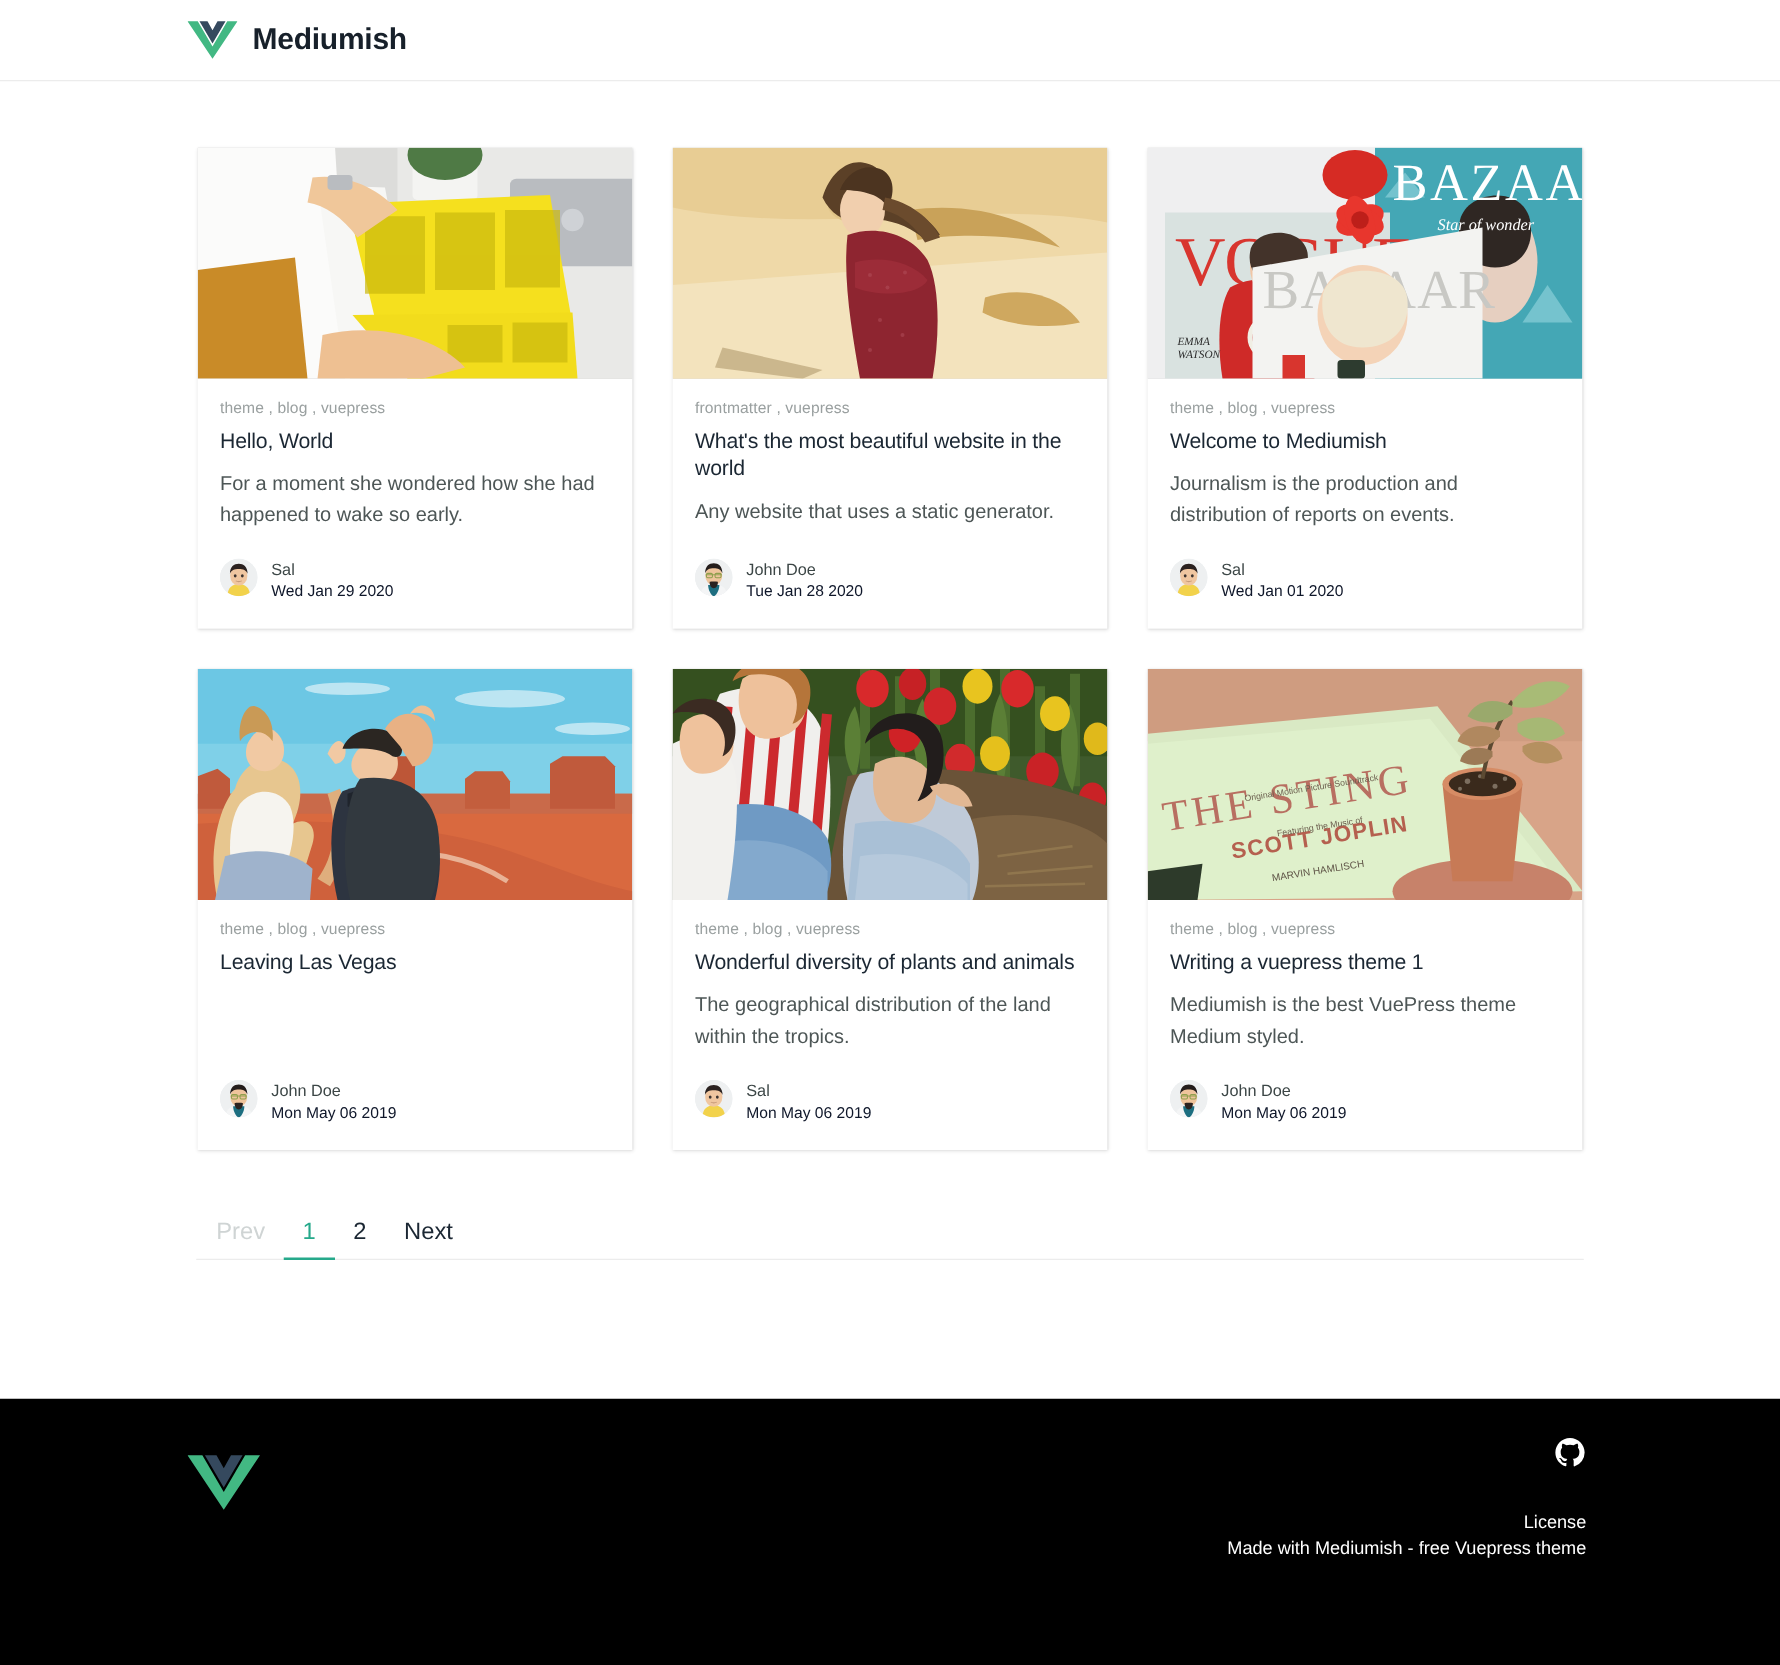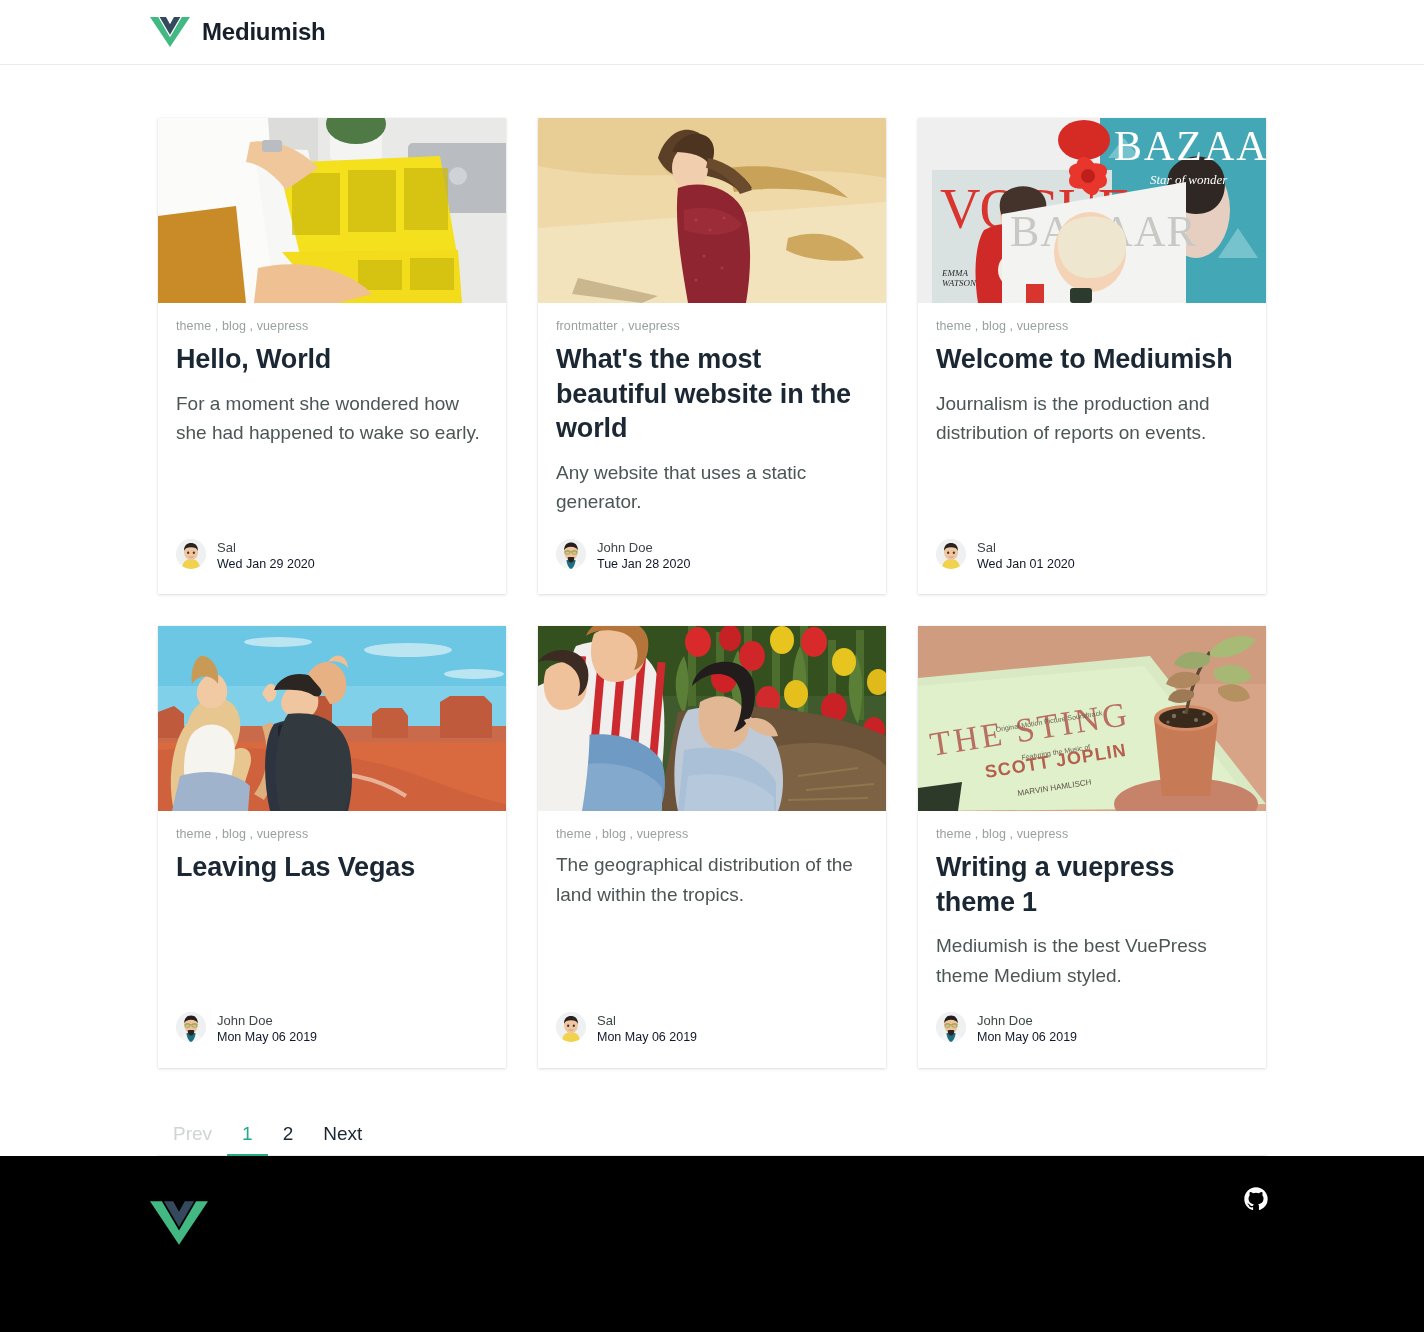--- a/index.html
+++ b/index.html
@@ -108,29 +108,29 @@
   }
   .card-thumb svg { display:block; width:100%; height:100%; }
   .card-body { padding: 16px 18px 0 18px; flex: 1 1 auto; }
   .card-tags {
     font-size: 12.5px;
     color: #9aa0a0;
     margin-bottom: 9px;
     letter-spacing: 0.1px;
   }
   .card-title {
-    font-size: 27px;
-    font-weight: bold;
+    font-size: 17px;
+    font-weight: normal;
     line-height: 1.28;
     color: #1b2733;
     margin-bottom: 12px;
     letter-spacing: -0.15px;
   }
   .card-excerpt {
-    font-size: 19px;
+    font-size: 16px;
     line-height: 1.55;
     color: #4d5656;
   }
   .card-foot {
     display: flex;
     align-items: flex-start;
     gap: 11px;
     padding: 22px 18px 22px 18px;
   }
   .avatar {
@@ -501,20 +501,21 @@
           <path d="M34 140 C72 132 110 142 124 162 L124 185 L28 185 Z" fill="#83a9cd"></path>
           <path d="M56 8 C76 -6 102 2 106 22 C110 42 96 56 76 56 C56 56 48 30 56 8 Z" fill="#eec19b"></path>
           <path d="M48 10 C56 -14 106 -12 110 14 C112 30 104 42 96 44 C104 26 98 10 82 6 C66 2 54 6 48 10 Z" fill="#b5753a"></path>
           <path d="M0 60 C22 48 44 58 50 82 C54 102 50 150 44 185 L0 185 Z" fill="#f2f1ee"></path>
           <path d="M8 44 C22 30 44 36 48 54 C52 72 40 84 24 84 C8 84 2 62 8 44 Z" fill="#efc29c"></path>
           <path d="M0 36 C12 18 46 20 50 44 C52 58 46 68 40 70 C46 54 38 40 24 36 C14 34 4 34 0 36 Z" fill="#3b2b22"></path>
         </svg>
       </div>
       <div class="card-body">
         <div class="card-tags">theme , blog , vuepress</div>
+        <h2 class="card-title">Wonderful diversity of plants and animals</h2>
         <p class="card-excerpt">The geographical distribution of the land within the tropics.</p>
       </div>
       <div class="card-foot">
         <span class="avatar">
           <svg viewBox="0 0 40 40">
             <circle cx="20" cy="20" r="20" fill="#eef0f1"></circle>
             <path d="M8 40 C8 31 13 27 20 27 C27 27 32 31 32 40 Z" fill="#f2d24b"></path>
             <ellipse cx="20" cy="18" rx="9.2" ry="10.6" fill="#f0c6a0"></ellipse>
             <path d="M10.6 16 C10.6 8.4 15 5.4 20 5.4 C25 5.4 29.4 8.4 29.4 16 C28 12.4 24.8 11 20 11 C15.2 11 12 12.4 10.6 16 Z" fill="#2b2220"></path>
             <ellipse cx="16.2" cy="18.2" rx="1.5" ry="1.7" fill="#3b3330"></ellipse>
@@ -607,14 +608,18 @@
 
   <div class="footer-right">
     <svg class="gh-icon" viewBox="0 0 24 24">
       <path fill="#ffffff" d="M12 1.2C6 1.2 1.2 6 1.2 12c0 4.8 3.1 8.8 7.4 10.2.54.1.74-.23.74-.52
         0-.26-.01-1.12-.015-2.03-3.01.65-3.65-1.27-3.65-1.27-.49-1.25-1.2-1.58-1.2-1.58-.98-.67.075-.66.075-.66
         1.09.077 1.66 1.12 1.66 1.12.96 1.66 2.53 1.18 3.15.9.097-.7.38-1.18.68-1.45-2.4-.27-4.93-1.2-4.93-5.35
         0-1.18.42-2.15 1.12-2.9-.11-.27-.49-1.37.1-2.86 0 0 .91-.29 2.98 1.11a10.3 10.3 0 015.42 0c2.07-1.4
         2.98-1.11 2.98-1.11.59 1.49.22 2.59.11 2.86.7.75 1.12 1.72 1.12 2.9 0 4.16-2.54 5.08-4.95 5.34.39.34.74 1
         .74 2.02 0 1.46-.014 2.64-.014 3 0 .29.2.63.75.52A10.8 10.8 0 0022.8 12C22.8 6 17.98 1.2 12 1.2z"></path>
     </svg>
+    <div class="footer-links">
+      <a class="footer-license">License</a>
+      <div class="footer-credit">Made with Mediumish - free Vuepress theme</div>
+    </div>
   </div>
 </footer>
 
 </body></html>

